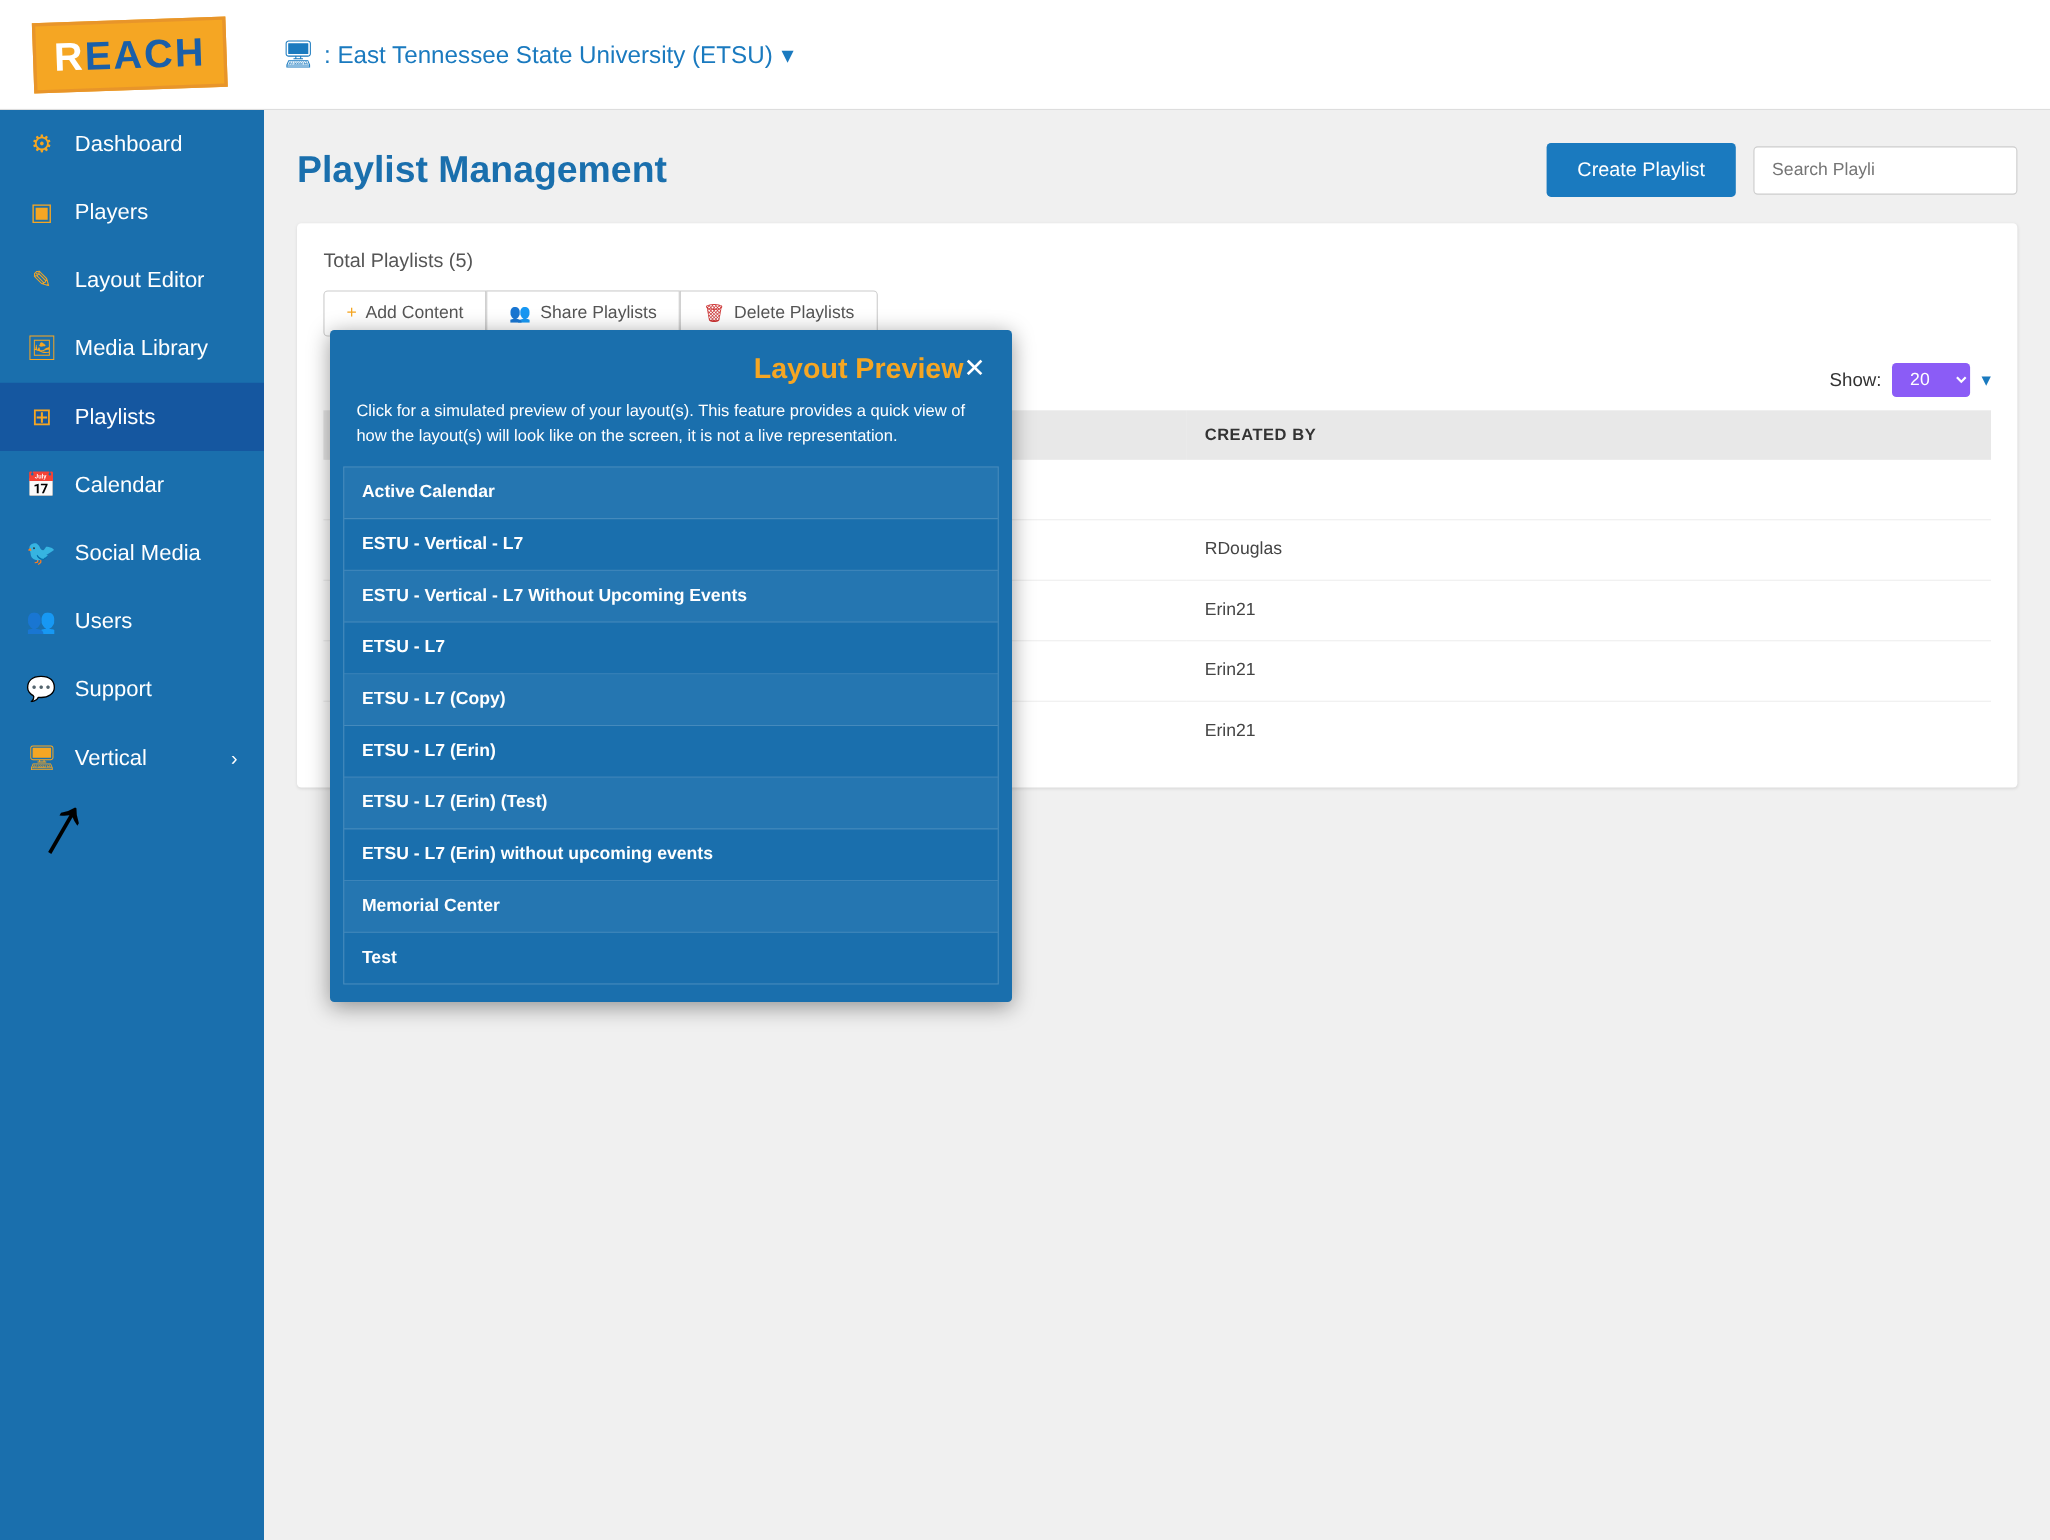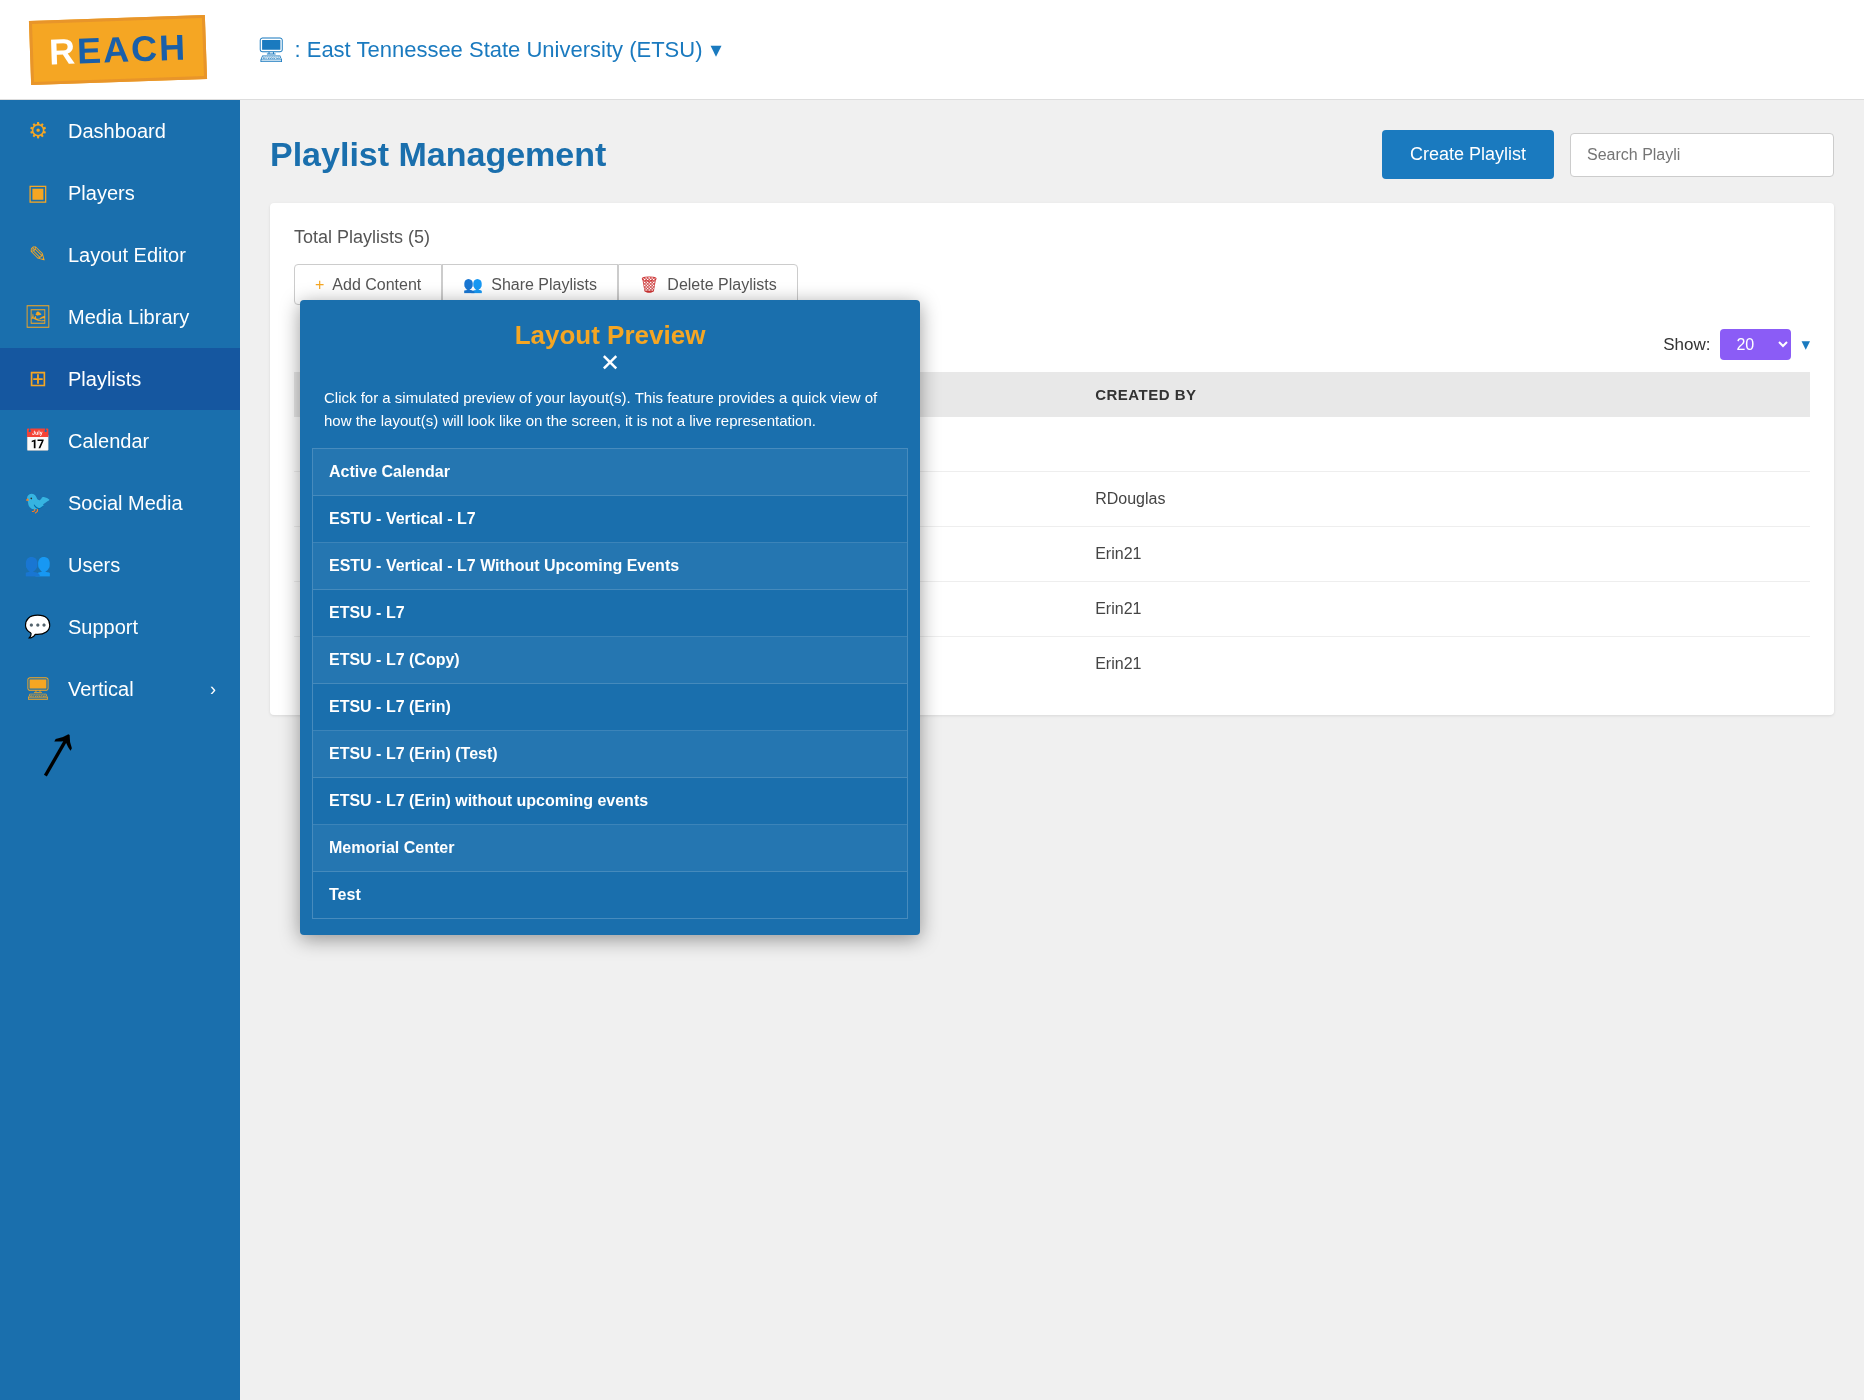--- a/index.html
+++ b/index.html
@@ -122,21 +122,21 @@
       padding: 14px 28px;
       font-size: 18px;
       border-radius: 4px;
       cursor: pointer;
     }
     .search-input {
       border: 1px solid #ccc;
       padding: 12px 16px;
       font-size: 16px;
       border-radius: 4px;
-      width: 264px;
+      width: 240px;
       color: #737373;
     }
 
     
     .content-card {
       background: white;
       border-radius: 4px;
       padding: 24px;
       box-shadow: 0 1px 3px rgba(0,0,0,0.1);
     }
@@ -224,21 +224,20 @@
       border-radius: 4px;
       box-shadow: 0 4px 20px rgba(0,0,0,0.4);
       pointer-events: all;
       z-index: 100;
     }
     .modal-header {
       display: flex;
       align-items: center;
       justify-content: flex-end;
       padding: 20px 24px 12px;
-      flex-direction: column;
     }
     .modal-title {
       color: #f5a623;
       font-size: 26px;
       font-weight: bold;
     }
     .modal-close {
       color: white;
       font-size: 24px;
       cursor: pointer;

